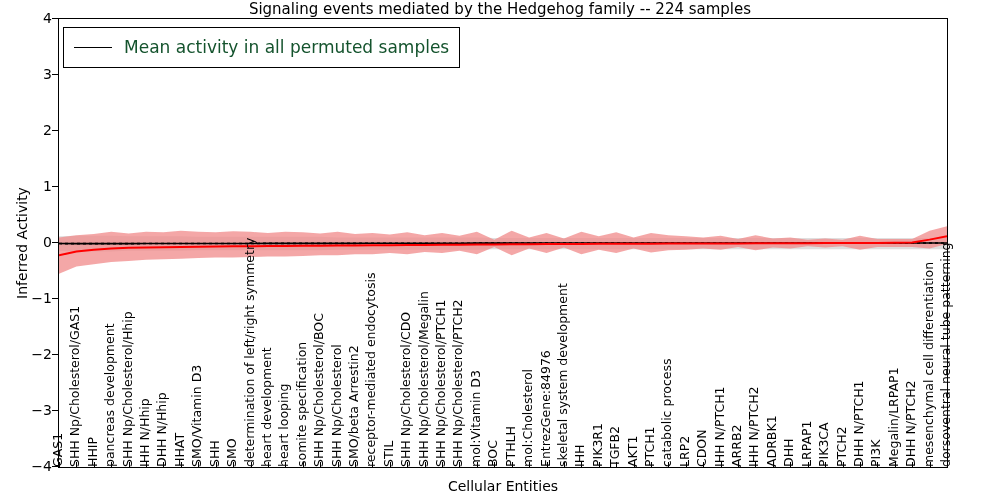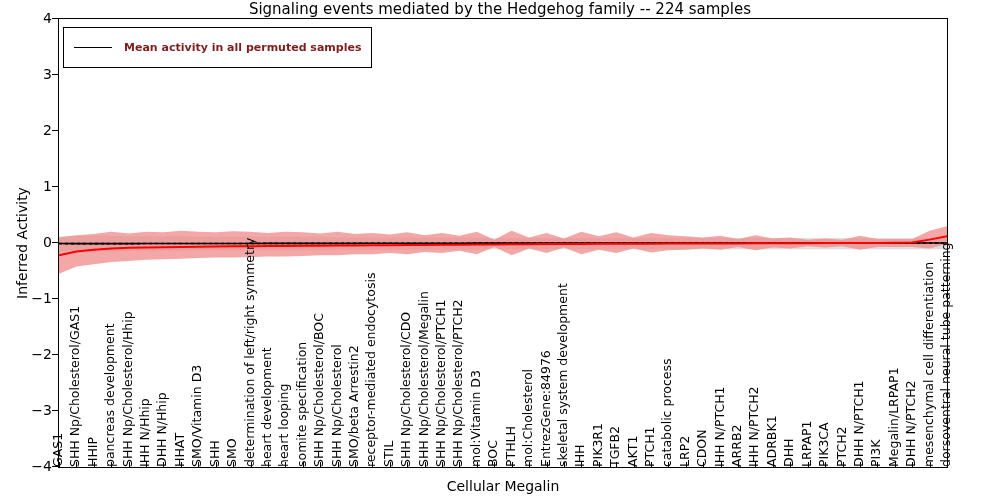--- a/index.html
+++ b/index.html
@@ -138,24 +138,23 @@
     height: 26px;
   }
   .legend-swatch {
     width: 38px;
     height: 0;
     margin-right: 12px;
     margin-left: 2px;
     flex: none;
   }
   .legend-text {
-    font-size: 11px;
-    color: #7f1d1d;
-    white-space: nowrap;
-    font-weight: bold;
+    font-size: 17px;
+    color: #14532d;
+    white-space: nowrap;
   }
 </style>
 </head>
 <body>
 
 <div id="figure">
 
   <div id="chart-title">Signaling events mediated by the Hedgehog family -- 224 samples</div>
 
   <div id="ylabel">Inferred Activity</div>
@@ -299,21 +298,21 @@
       <div class="xtick-mark" style="left: 894.765px;"></div>
       <div class="xtick-label" style="left: 899.765px; bottom: 33px;">Megalin/LRPAP1</div>
       <div class="xtick-mark" style="left: 912.176px;"></div>
       <div class="xtick-label" style="left: 917.176px; bottom: 33px;">DHH N/PTCH2</div>
       <div class="xtick-mark" style="left: 929.588px;"></div>
       <div class="xtick-label" style="left: 934.588px; bottom: 33px;">mesenchymal cell differentiation</div>
       <div class="xtick-mark" style="left: 947px;"></div>
       <div class="xtick-label" style="left: 952px; bottom: 33px;">dorsoventral neural tube patterning</div>
     </div>
 
-  <div id="xlabel">Cellular Megalin</div>
+  <div id="xlabel">Cellular Entities</div>
 
   <div id="legend">
     <div class="legend-row">
       <div class="legend-swatch" style="border-top:1.7px solid #000000;"></div>
       <div class="legend-text">Mean activity in all permuted samples</div>
     </div>
   </div>
 
 </div>
 

